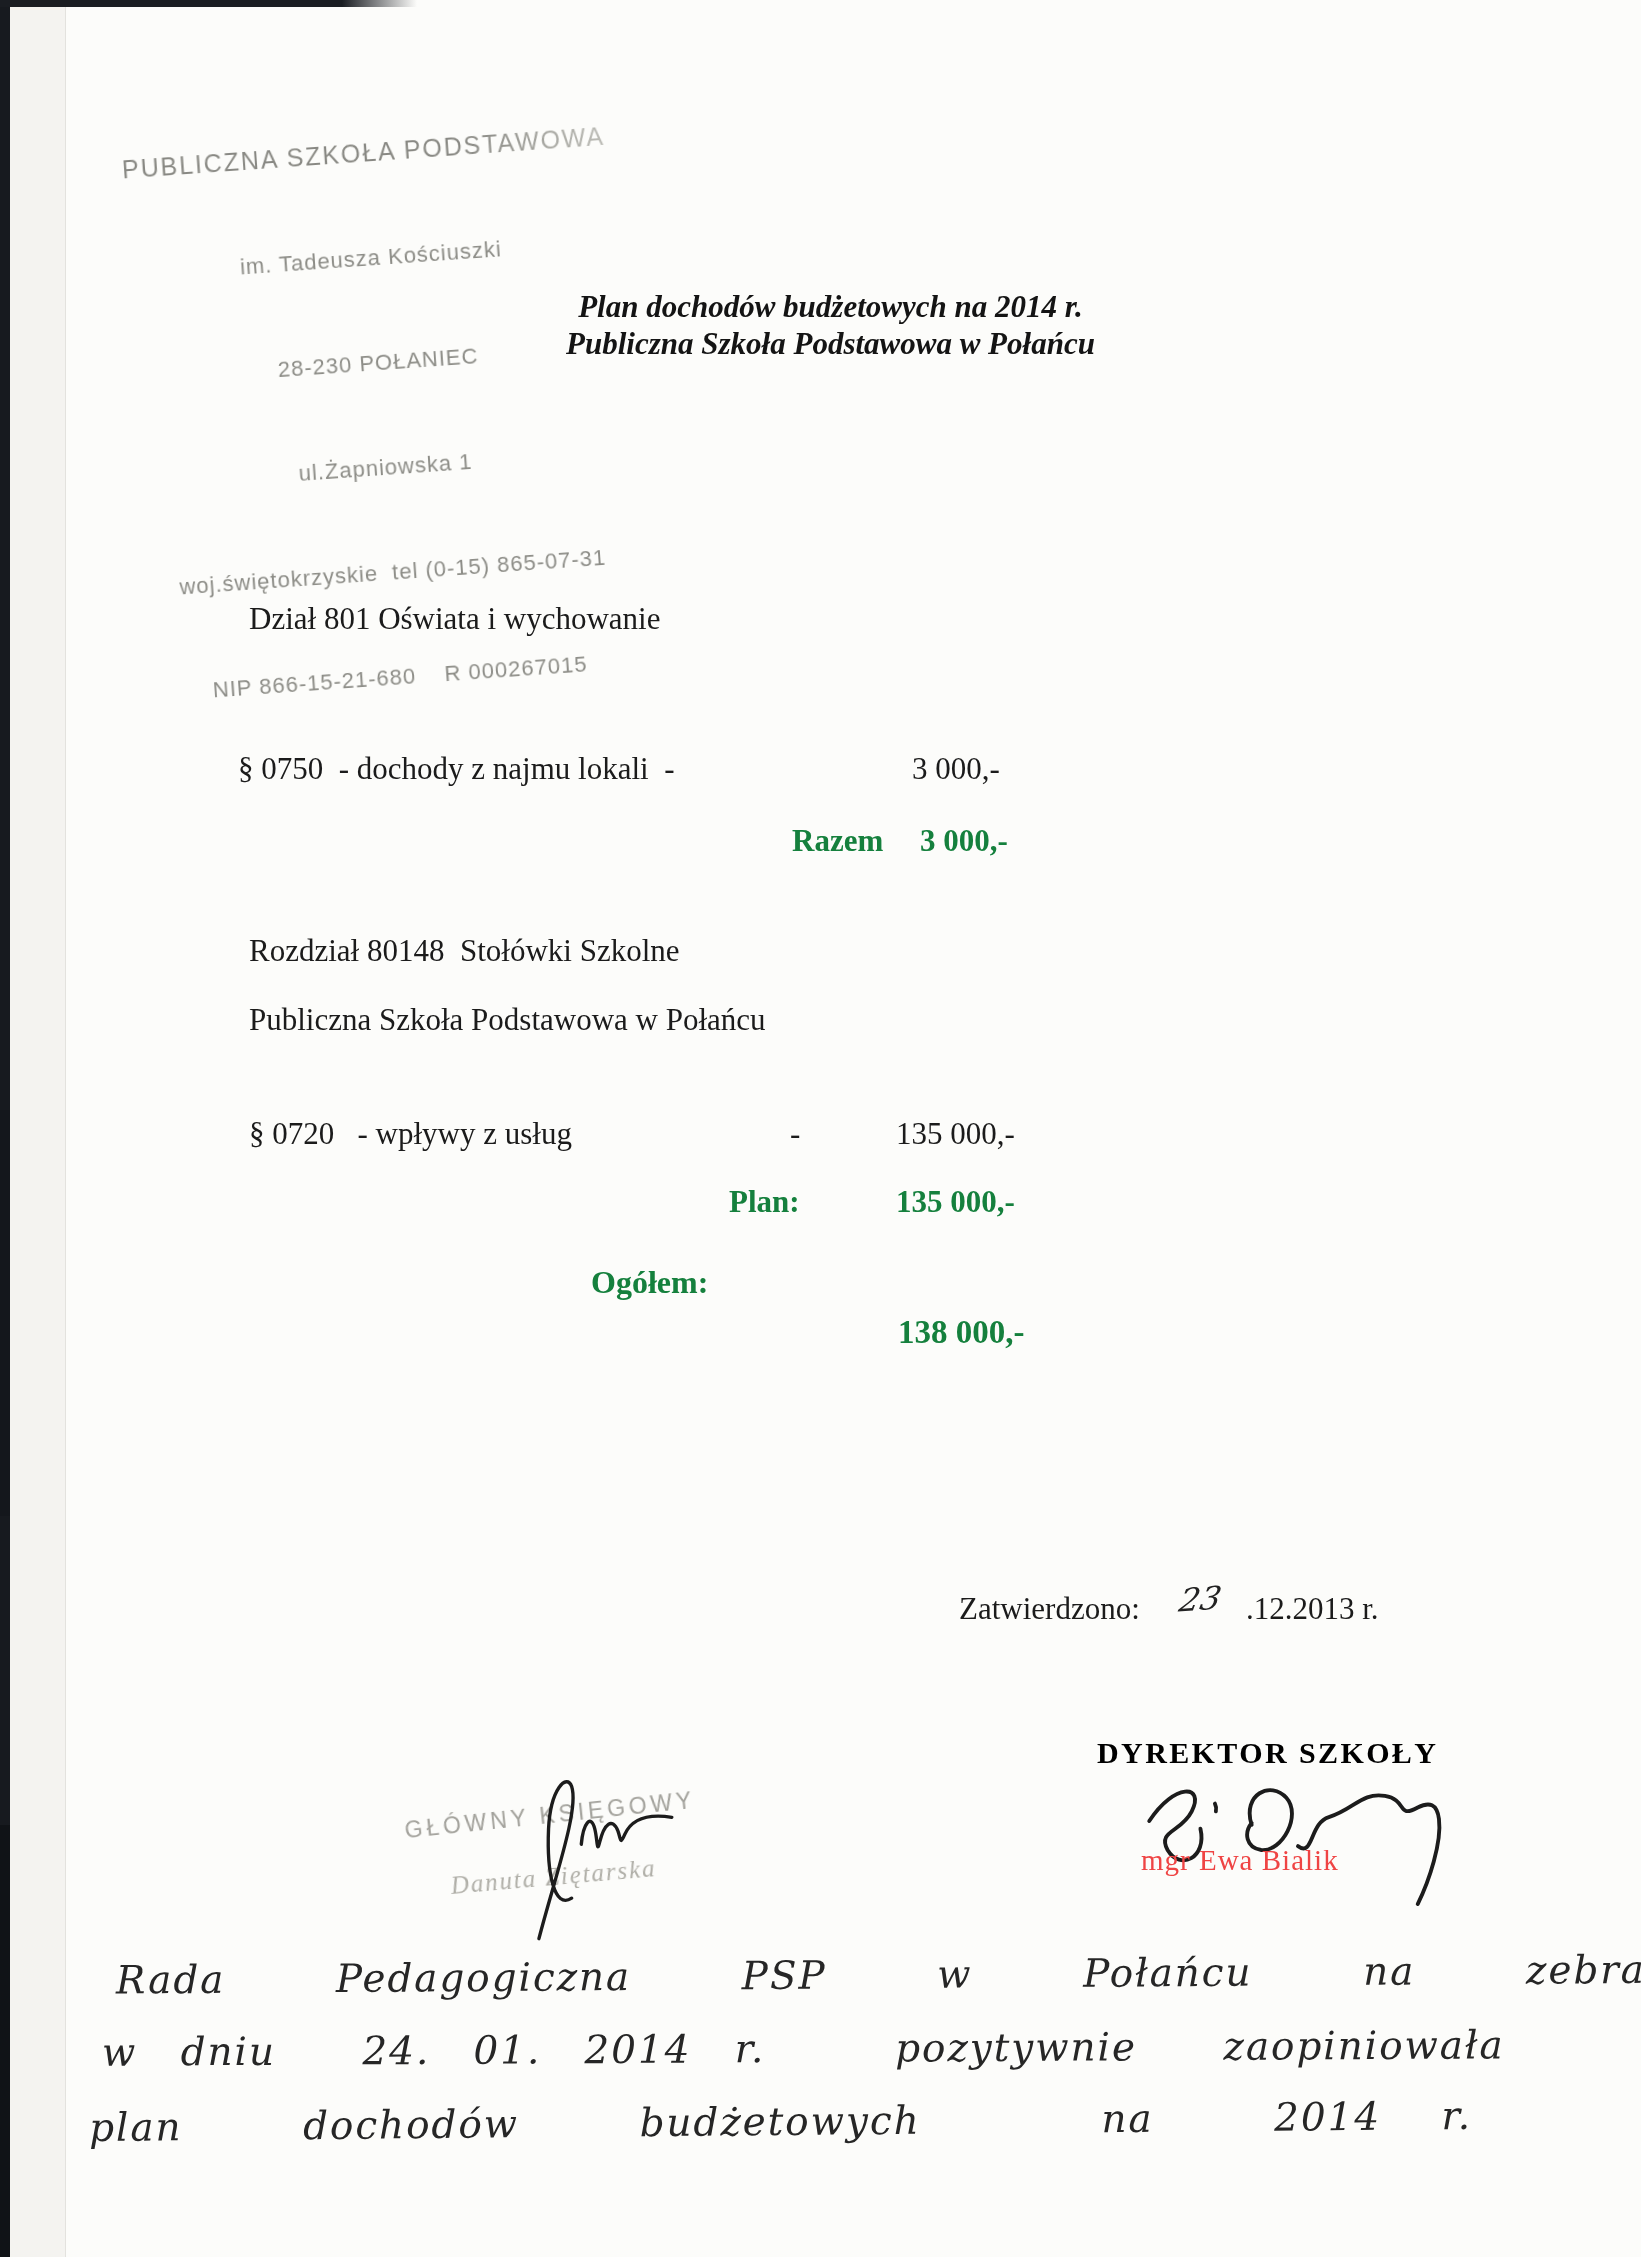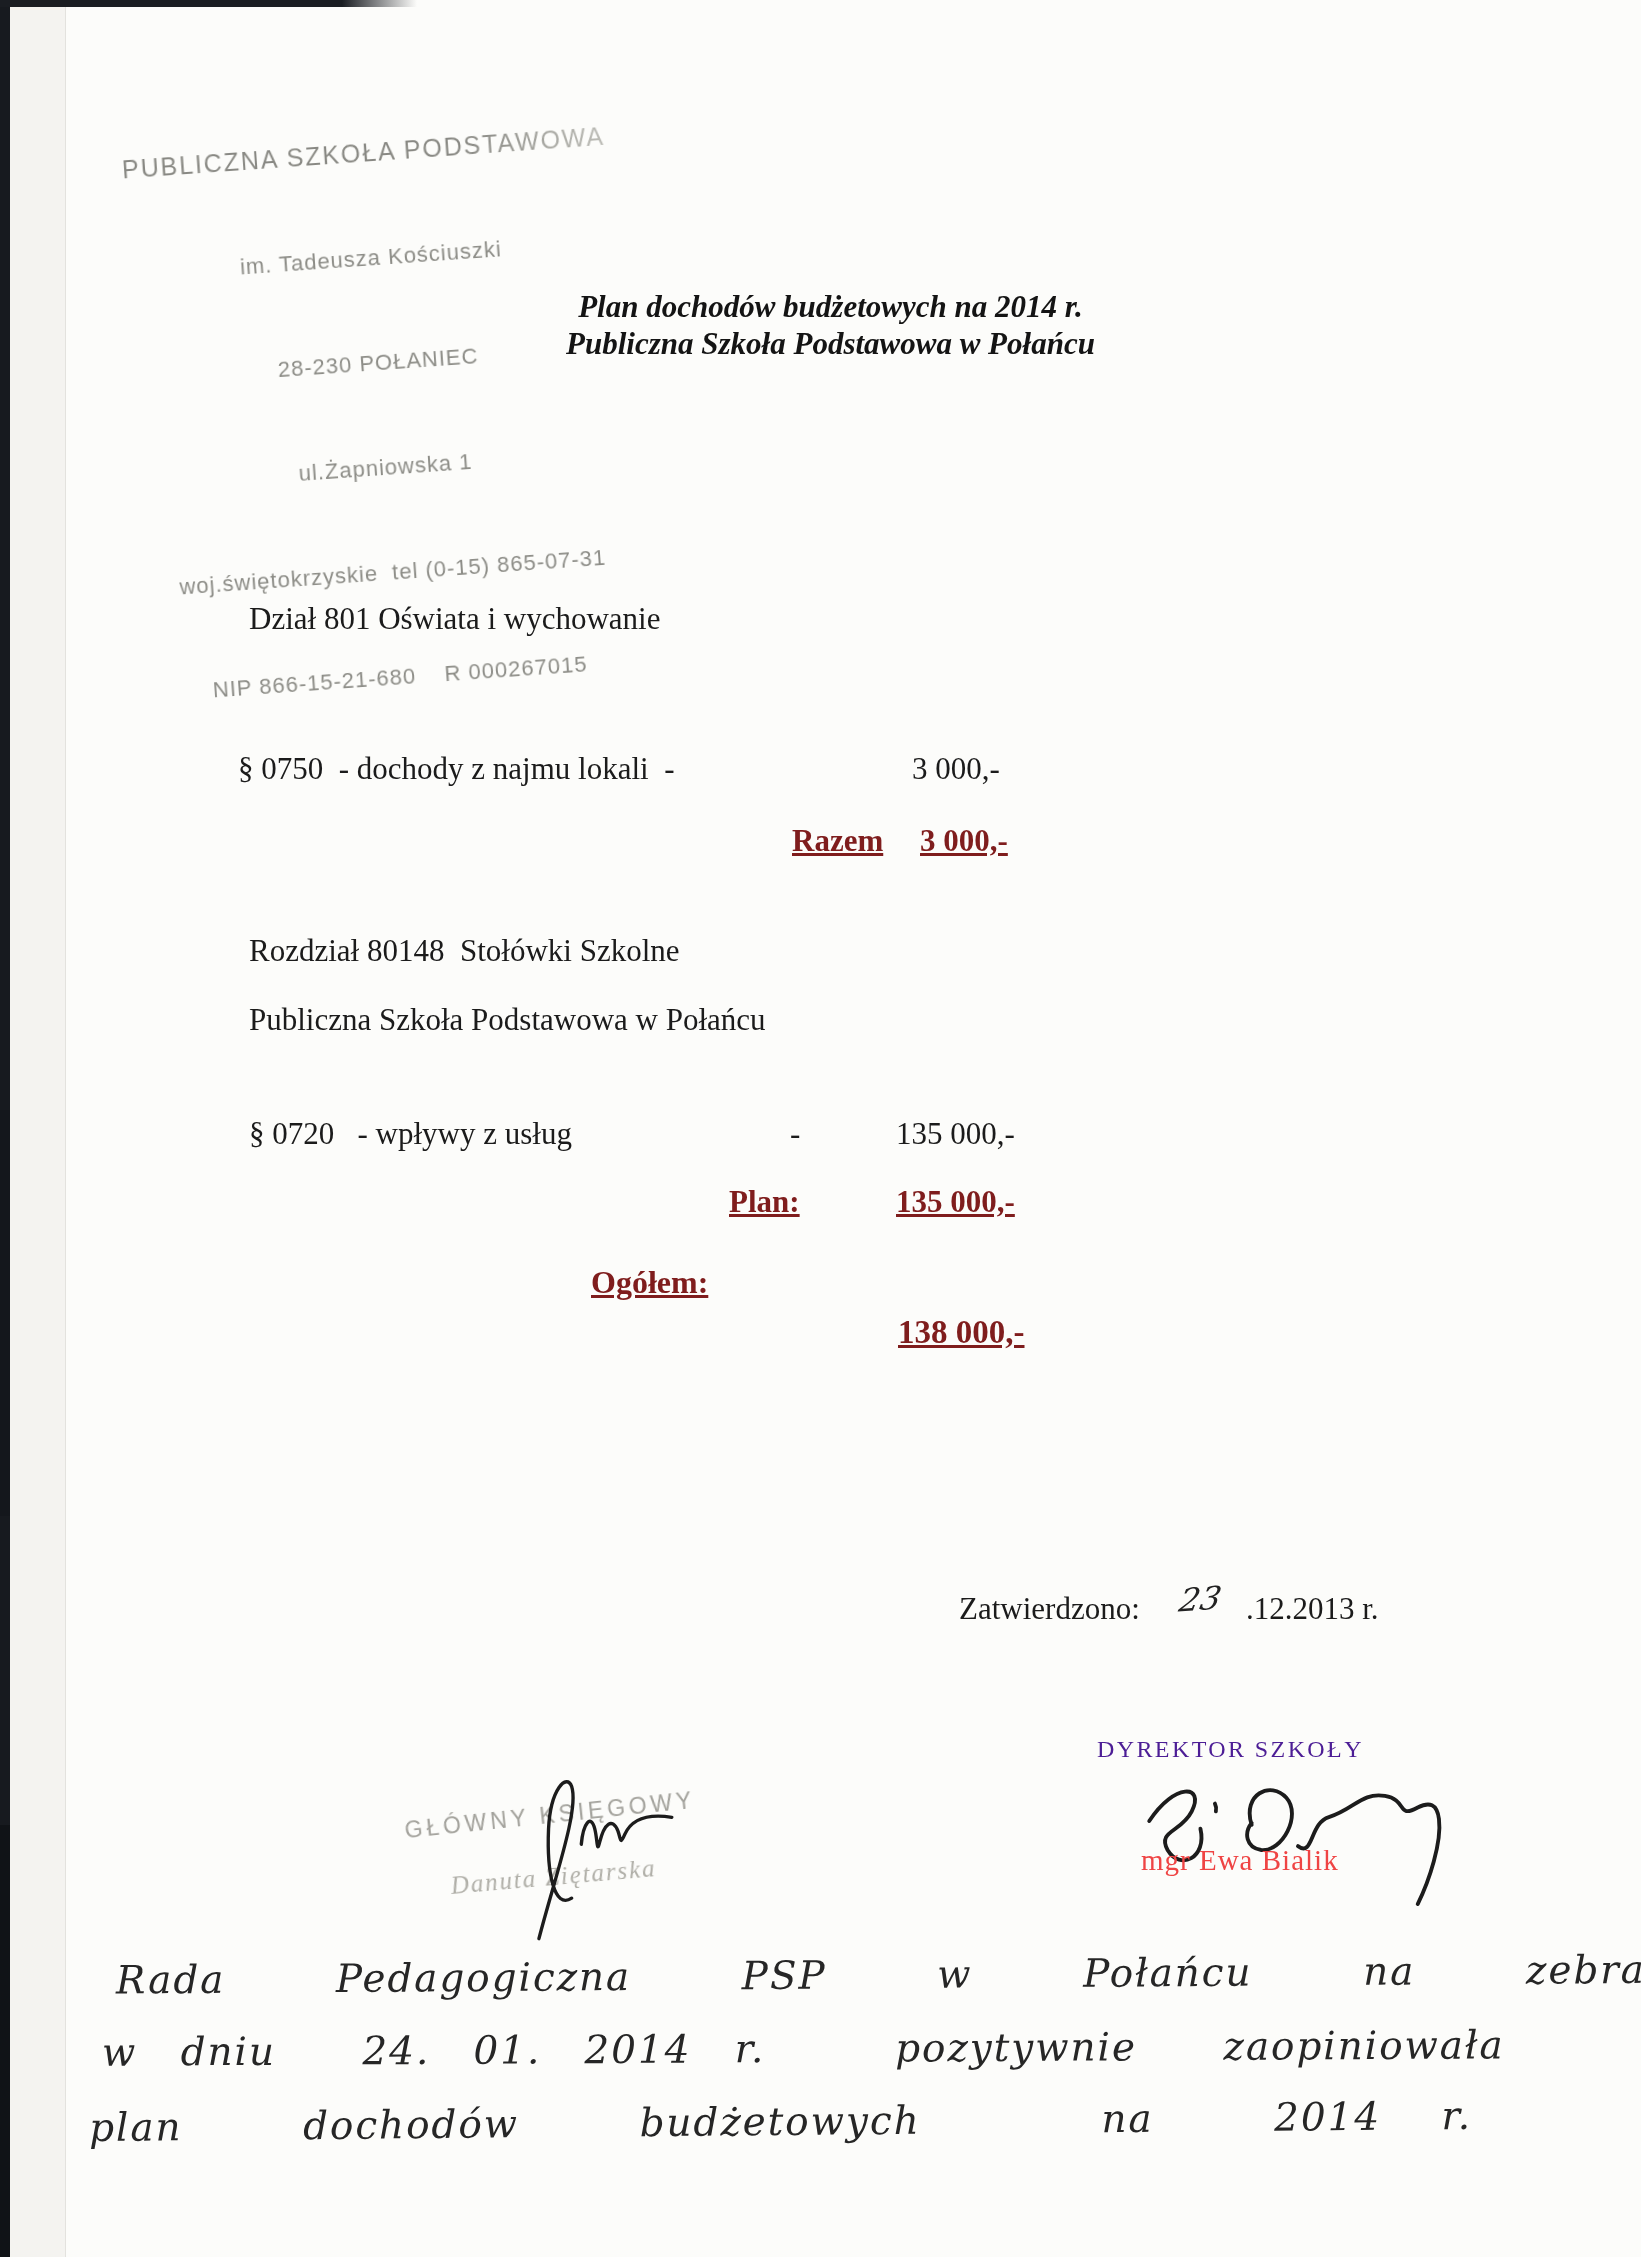--- a/index.html
+++ b/index.html
@@ -31,30 +31,30 @@
     background:linear-gradient(to right,#7f7f79 70%,#b9b9b3);
     -webkit-background-clip:text;background-clip:text;color:transparent;}
   .school-stamp .s{font-size:22px;letter-spacing:1px;}
   
   .doc-title{
     position:absolute;left:454px;top:288px;width:753px;text-align:center;
     font-weight:bold;font-style:italic;font-size:31px;line-height:37px;color:#141414;
   }
   
   .t{position:absolute;font-size:31px;white-space:pre;color:#1b1b1b;}
-  .b{font-weight:bold;color:#7f1d1d;text-decoration:underline;}
+  .b{font-weight:bold;color:#15803d;}
   
   .hand-day{
     display:inline-block;font-family:"DejaVu Serif", serif;font-style:italic;
     font-size:32px;transform:skewX(-14deg) rotate(-4deg);color:#222;
   }
   
   .director-title{
     position:absolute;left:1097px;top:1736px;
-    font-size:24px;letter-spacing:2.4px;font-weight:400;color:#4c1d95;white-space:pre;
+    font-size:30px;letter-spacing:2.4px;font-weight:700;color:#000000;white-space:pre;
   }
   .director-name{position:absolute;left:1141px;top:1844px;font-size:29px;letter-spacing:1px;color:#ef4444;white-space:pre;}
   .accountant-title{
     position:absolute;left:386px;top:1802px;width:328px;text-align:center;
     font-family:"Liberation Sans", sans-serif;font-size:23px;letter-spacing:3.9px;
     color:#a3a29c;transform:rotate(-6deg);filter:blur(0.4px);white-space:pre;
   }
   .accountant-name{
     position:absolute;left:394px;top:1863px;width:319px;text-align:center;
     font-style:italic;font-size:25px;letter-spacing:1.9px;

